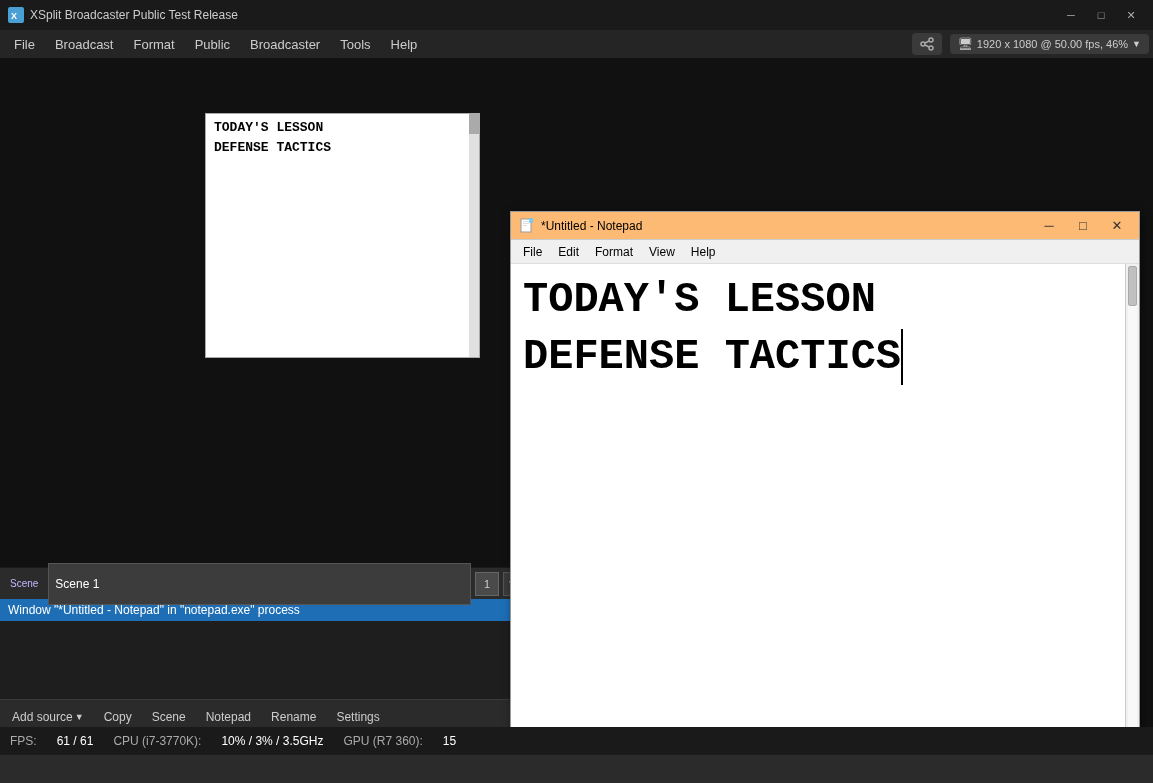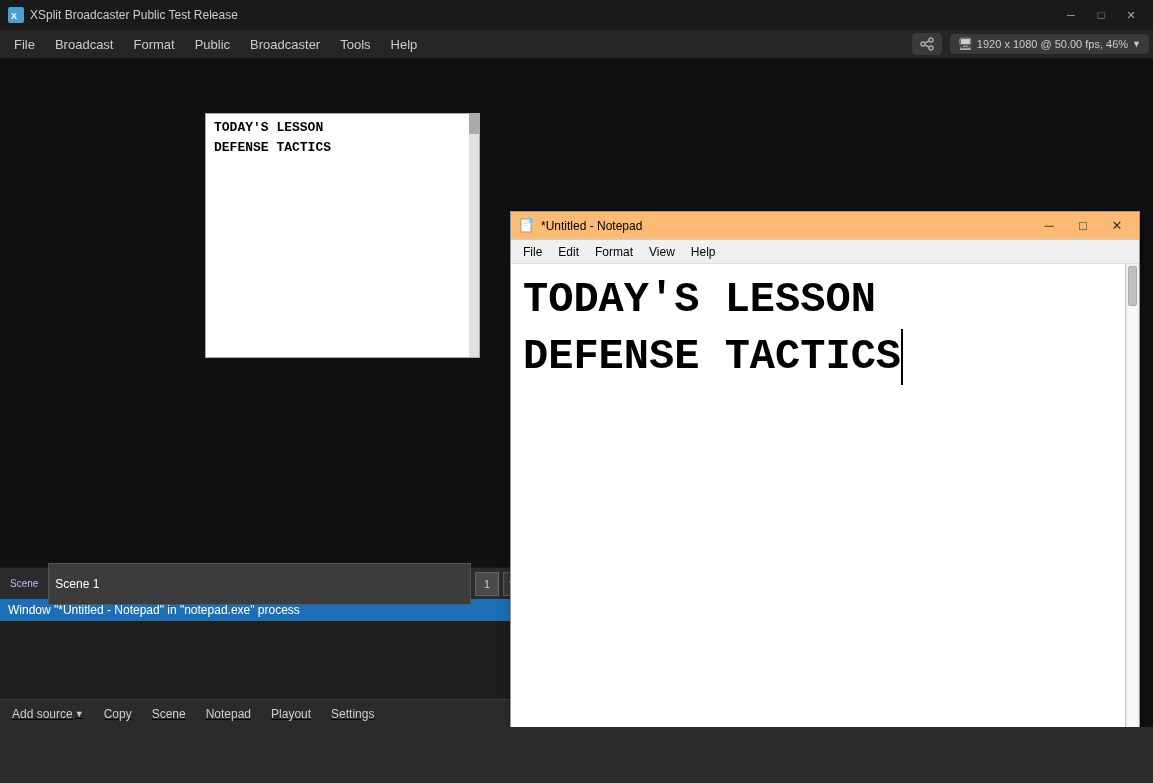--- a/index.html
+++ b/index.html
@@ -292,25 +292,24 @@
     }
     .source-item.selected {
       background: #1e6eb5;
     }
 
     
     #toolbar {
       height: 28px;
       background: #2b2b2b;
       display: flex;
-      align-items: center;
+      align-items: flex-end;
       padding: 0 4px;
       gap: 4px;
       border-top: 1px solid #3a3a3a;
-      text-decoration: underline;
     }
     .toolbar-btn {
       color: #ccc;
       font-size: 12px;
       padding: 3px 8px;
       cursor: pointer;
       background: transparent;
       border: none;
       border-radius: 3px;
     }
@@ -454,20 +453,28 @@
     </div>
 
     <div id="toolbar">
       <button class="toolbar-btn toolbar-btn-with-arrow">
         <span>Add source</span>
         <span class="dropdown-arrow">▼</span>
       </button>
       <button class="toolbar-btn">Copy</button>
       <button class="toolbar-btn">Scene</button>
       <button class="toolbar-btn">Notepad</button>
-      <button class="toolbar-btn">Playout</button>
+      <button class="toolbar-btn">Rename</button>
       <button class="toolbar-btn">Settings</button>
     </div>
 
   </div>
 
+  <div id="statusbar">
+    <span class="status-item">FPS:</span>
+    <span class="status-item status-value">61 / 61</span>
+    <span class="status-item">CPU (i7-3770K):</span>
+    <span class="status-item status-value">10% / 3% / 3.5GHz</span>
+    <span class="status-item">GPU (R7 360):</span>
+    <span class="status-item status-value">15</span>
+  </div>
 
 </div>
 
 </body></html>

